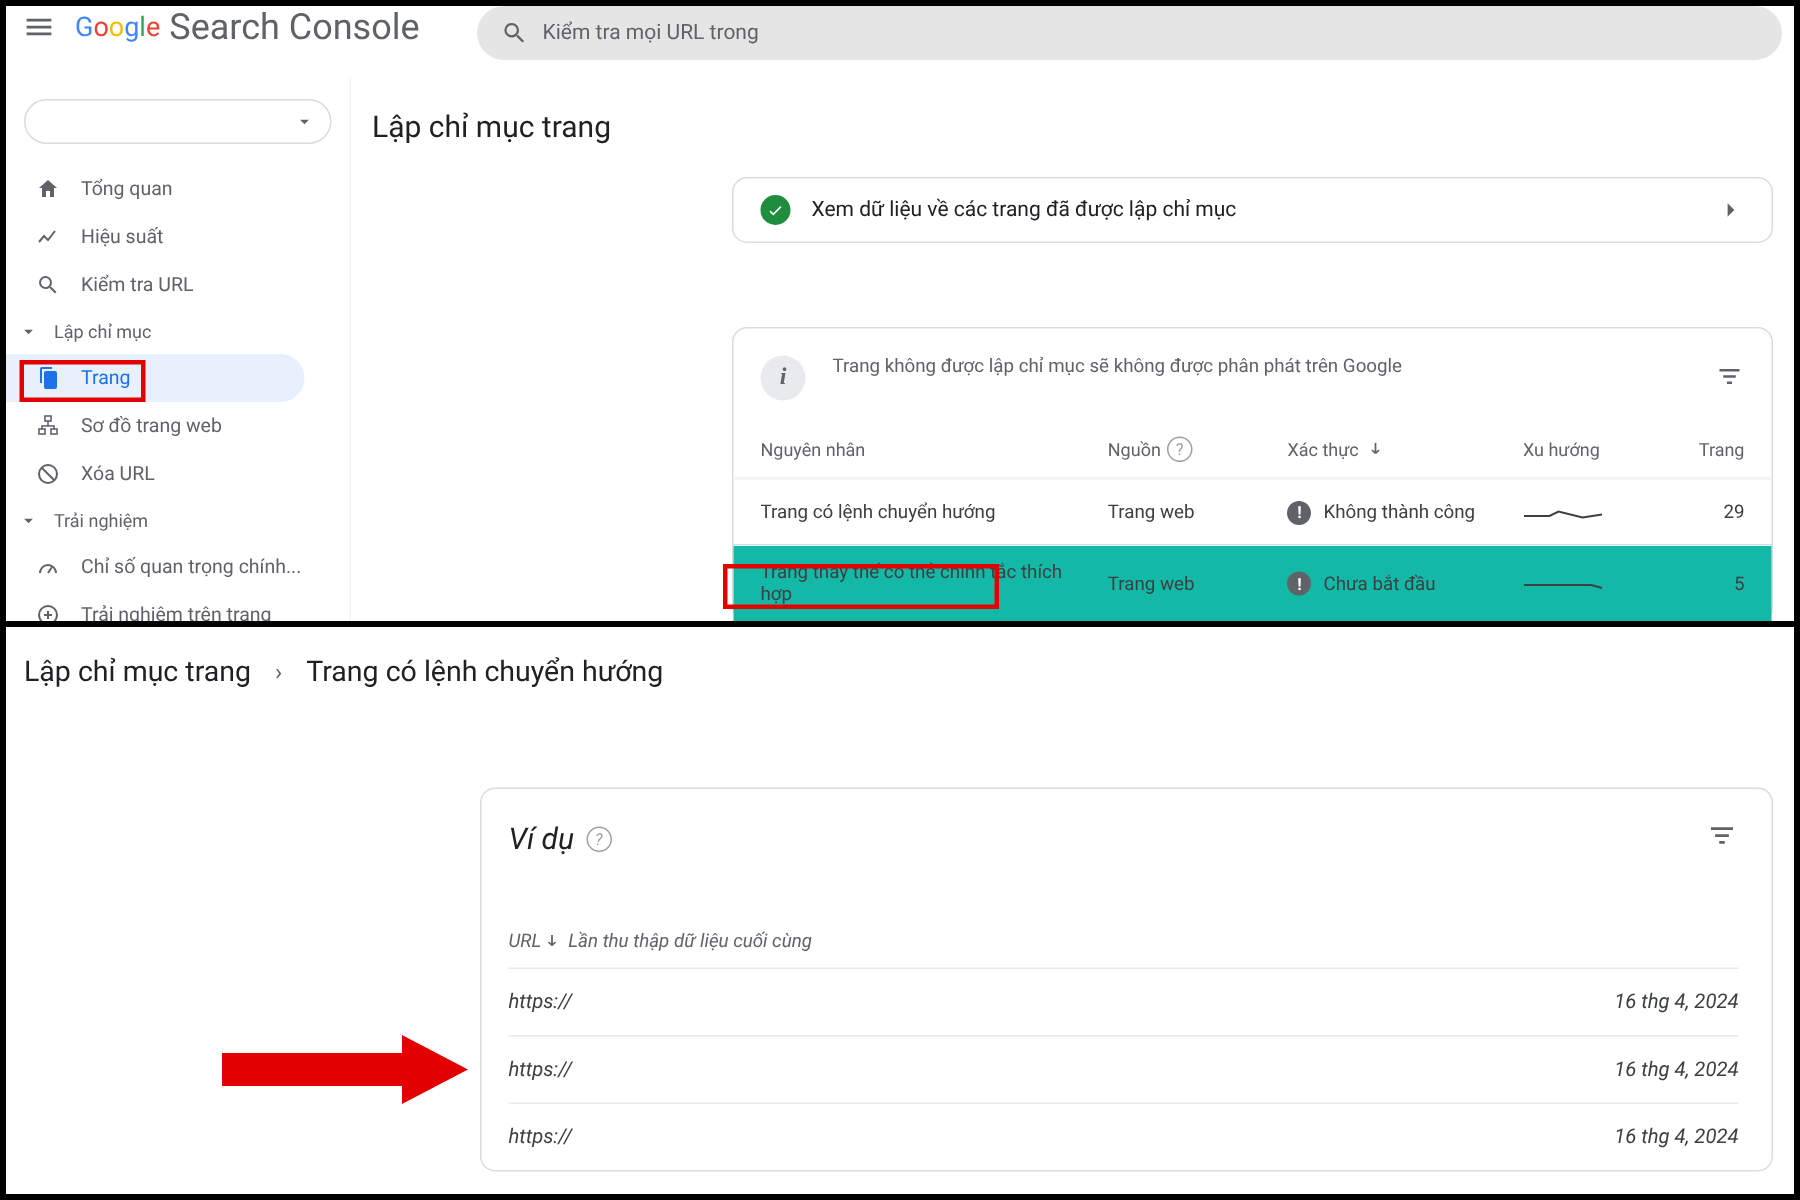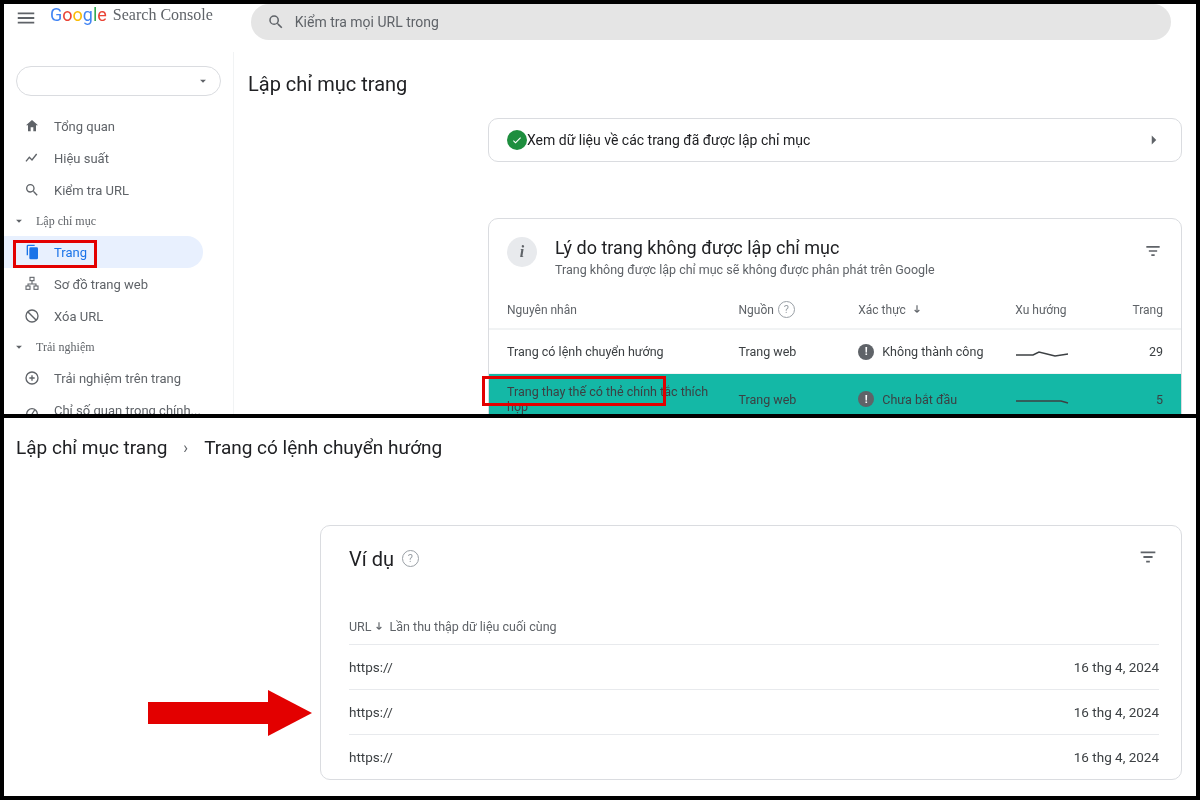--- a/index.html
+++ b/index.html
@@ -30,21 +30,21 @@
     gap: 10px;
   }
   .hamburger { width: 28px; height: 28px; display:flex; align-items:center; justify-content:center; color:#5f6368; cursor:pointer; }
   .logo-area { display:flex; align-items:center; gap:4px; font-size: 18px; font-weight: 400; }
   .goog-g { color:#4285F4; }
   .goog-o1 { color:#EA4335; }
   .goog-o2 { color:#FBBC05; }
   .goog-g2 { color:#4285F4; }
   .goog-l { color:#34A853; }
   .goog-e { color:#EA4335; }
-  .logo-sc { color:#5f6368; font-size: 16px; margin-left:2px;font-family:Liberation Serif, serif;}
+  .logo-sc { color:#5f6368; font-size: 24px; margin-left:2px;}
   .searchbar {
     flex: 1;
     margin-left: 28px;
     height: 36px;
     background: #e5e5e5;
     border-radius: 20px;
     display: flex;
     align-items: center;
     padding: 0 16px;
     gap: 10px;
@@ -88,21 +88,20 @@
   .nav-item svg { width:16px; height:16px; }
   .nav-section-hdr {
     height: 30px;
     display:flex;
     align-items:center;
     gap:10px;
     padding-left: 8px;
     font-size:12px;
     color:#5f6368;
     cursor:pointer;
-    font-family:Liberation Serif, serif;
   }
   .nav-item.active {
     background: #e8f0fe;
     color:#1a73e8;
     border-radius: 0 20px 20px 0;
     margin-right: 30px;
   }
   .red-box-1 {
     position:absolute;
     left: 9px; top: 236px;
@@ -131,21 +130,21 @@
     border-radius: 10px;
     height: 44px;
     display:flex;
     align-items:center;
     padding: 0 18px;
     gap: 14px;
     color:#202124;
     font-size:14px;
     justify-content:space-between;
   }
-  .indexed-card-left { display:flex; align-items:center; }
+  .indexed-card-left { display:flex; align-items:center; gap:14px;}
   .green-check {
     width:20px; height:20px; border-radius:50%;
     background:#1e8e3e; display:flex; align-items:center; justify-content:center;
     color:#fff;
   }
   .reasons-card {
     margin-top: 56px;
     margin-left: 244px;
     background:#fff;
     border:1px solid #dadce0;
@@ -216,21 +215,22 @@
     padding: 18px 12px 18px 12px;
     font-size: 19px;
     color:#202124;
   }
   .breadcrumb .bc-sep { color:#5f6368; font-size:16px;}
   .examples-card {
     margin: 48px 14px 0 316px;
     background:#fff;
     border:1px solid #dadce0;
     border-radius: 10px;
-    padding: 20px 22px 0 28px;
+    padding: 20px 22px 0 18px;
+    font-style: italic;
   }
   .examples-hdr {
     display:flex;
     align-items:center;
     justify-content:space-between;
     margin-bottom: 48px;
   }
   .examples-title { font-size: 20px; color:#202124; display:flex; align-items:center; gap:8px;}
   .help-q {
     width:17px;height:17px; border:1.4px solid #9aa0a6; border-radius:50%;
@@ -341,31 +341,31 @@
         </div>
 
         <div class="nav-section-hdr">
           <svg viewBox="0 0 24 24" width="14" height="14" fill="#5f6368">
               <path d="M7 10l5 5 5-5z"></path>
             </svg>
           <span>Trải nghiệm</span>
         </div>
         <div class="nav-item">
           <svg viewBox="0 0 24 24" fill="none" stroke="currentColor" stroke-width="2">
+              <path d="M4 18a8 8 0 0116 0"></path>
+              <path d="M12 18l4-6"></path>
+            </svg>
+          <span>Chỉ số quan trọng chính...</span>
+        </div>
+        <div class="nav-item">
+          <svg viewBox="0 0 24 24" fill="none" stroke="currentColor" stroke-width="2">
               <circle cx="12" cy="12" r="9"></circle>
               <path d="M12 8v8M8 12h8"></path>
             </svg>
           <span>Trải nghiệm trên trang</span>
-        </div>
-        <div class="nav-item">
-          <svg viewBox="0 0 24 24" fill="none" stroke="currentColor" stroke-width="2">
-              <path d="M4 18a8 8 0 0116 0"></path>
-              <path d="M12 18l4-6"></path>
-            </svg>
-          <span>Chỉ số quan trọng chính...</span>
         </div>
       </div>
 
       <div class="main-area">
         <div class="page-title">Lập chỉ mục trang</div>
 
         <div class="indexed-card">
           <div class="indexed-card-left">
             <span class="green-check">
               <svg viewBox="0 0 24 24" width="12" height="12" fill="currentColor">
@@ -376,21 +376,20 @@
           </div>
           <svg viewBox="0 0 24 24" width="18" height="18" fill="#5f6368">
               <path d="M9 6l6 6-6 6z"></path>
             </svg>
         </div>
 
         <div class="reasons-card">
           <div class="reasons-header">
             <span class="info-circle">i</span>
             <div>
-              <div class="reasons-title">Lý do trang không được lập chỉ mục</div>
               <div class="reasons-sub">Trang không được lập chỉ mục sẽ không được phân phát trên Google</div>
             </div>
             <span class="reasons-filter">
               <svg viewBox="0 0 24 24" width="20" height="20" fill="currentColor">
                   <path d="M4 6h16v2H4zM7 11h10v2H7zM10 16h4v2h-4z"></path>
                 </svg>
             </span>
           </div>
 
           <div class="reasons-table">

